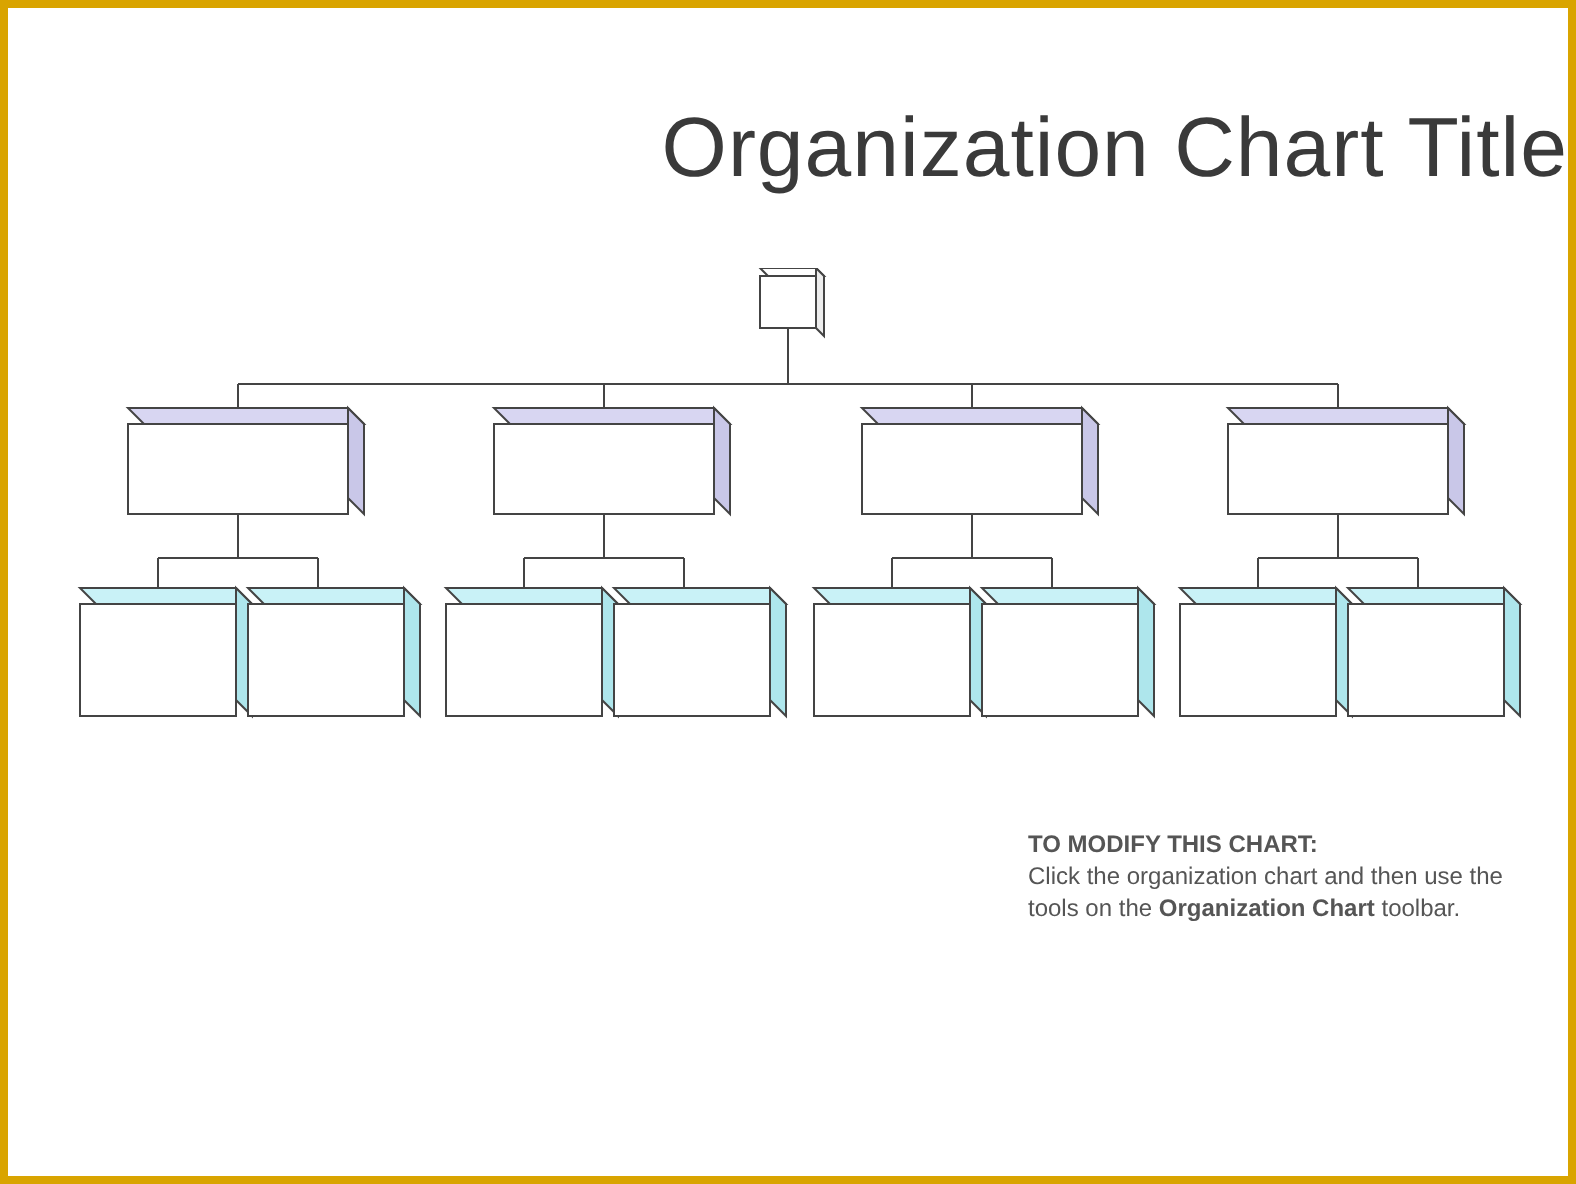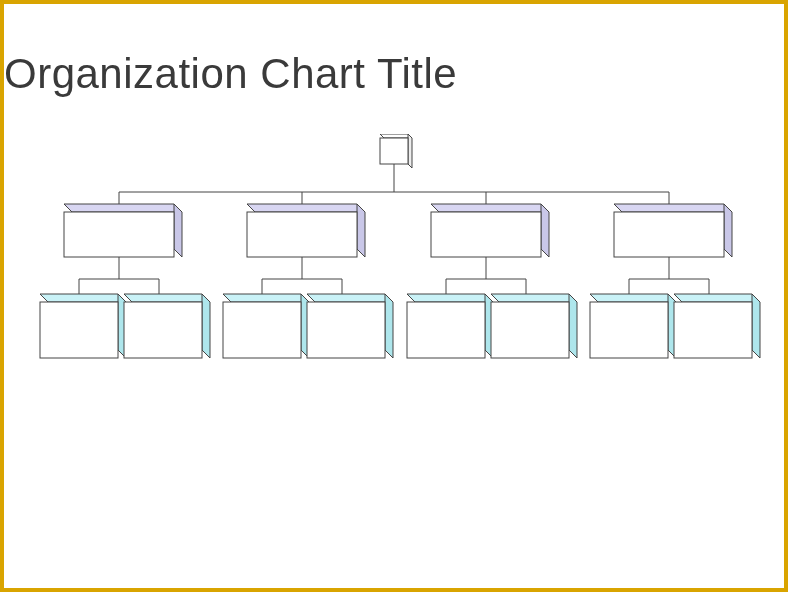--- a/index.html
+++ b/index.html
@@ -16,21 +16,21 @@
     height: 592px;
     box-sizing: border-box;
     border: 4px solid #d9a400;
     background: #fff;
   }
   .title {
     position: absolute;
     top: 46px;
     left: 0;
     width: 100%;
-    text-align: left;
+    text-align: right;
     font-size: 42px;
     color: #3a3a3a;
     letter-spacing: 0.5px;
   }
 
   
   .chart-wrap {
     position: absolute;
     top: 130px;
     left: 20px;
@@ -163,15 +163,19 @@
         <rect class="box-face" x="566" y="168" width="78" height="56"></rect>
       </g>
       <g>
         <polygon class="box-top-tier2" points="650,160 728,160 736,168 658,168"></polygon>
         <polygon class="box-side-tier2" points="728,160 736,168 736,224 728,216"></polygon>
         <rect class="box-face" x="650" y="168" width="78" height="56"></rect>
       </g>
     </svg>
   </div>
 
+  <div class="instr instr1">
+    <span class="hdr">TO MODIFY THIS CHART:</span><br>
+    <span>Click the organization chart and then use the tools on the </span><span class="kw">Organization Chart</span><span> toolbar.</span>
+  </div>
 
 
 </div>
 
 </body></html>

